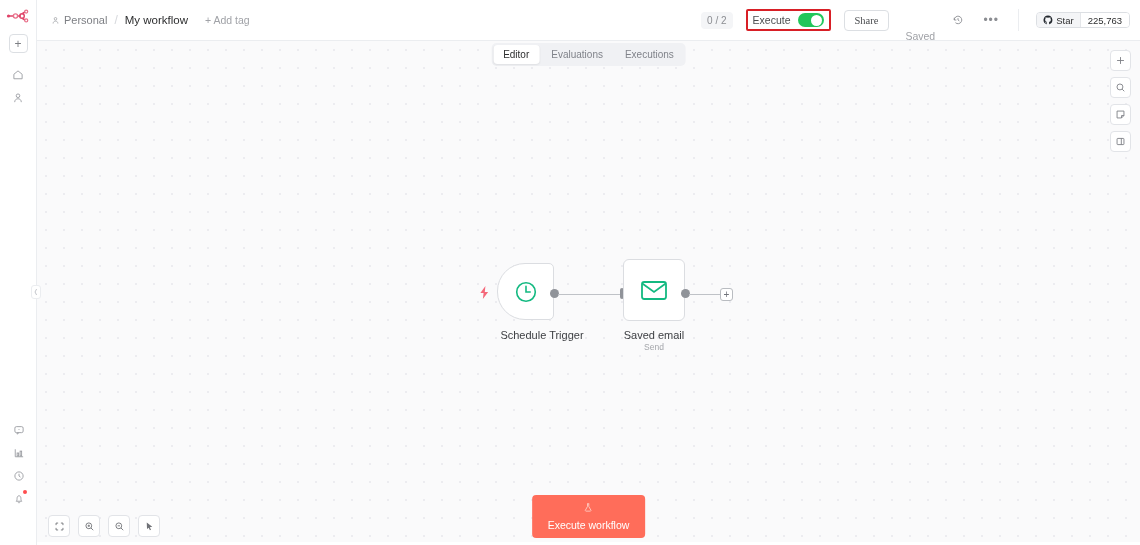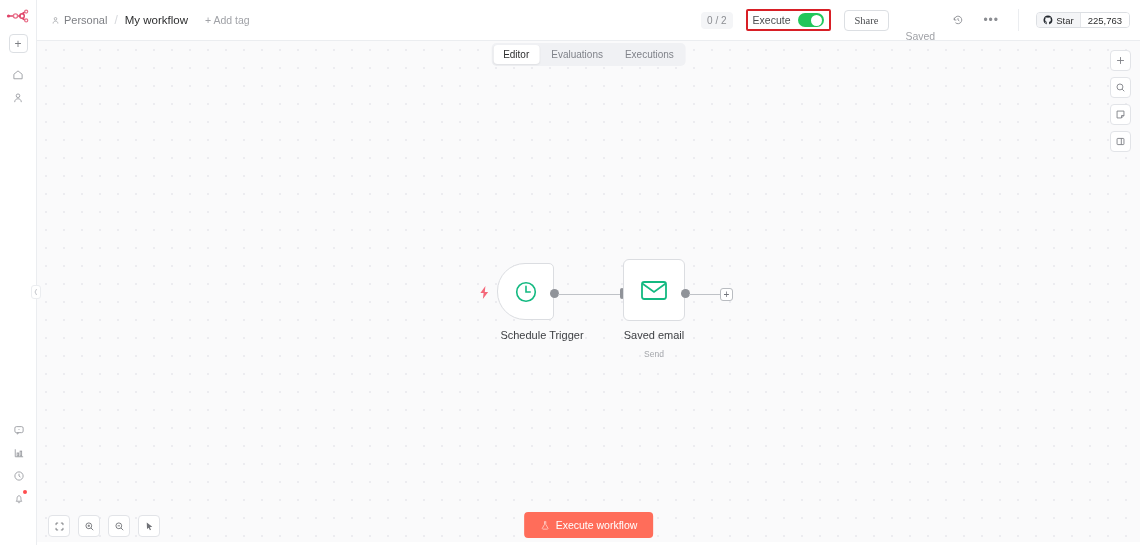--- a/index.html
+++ b/index.html
@@ -160,20 +160,21 @@
   .ltool {
     width: 22px; height: 22px; background: #fff; border: 1px solid #e2e4e8; border-radius: 4px;
     display: flex; align-items: center; justify-content: center; color: #6f7176;
   }
 
   .execute-btn {
     position: absolute; left: 50%; transform: translateX(-50%); bottom: 7px;
     background: #ff6d5a; color: #fff; border: none; border-radius: 4px;
     font-size: 10.5px; padding: 7px 16px; display: flex; align-items: center; gap: 6px;
     font-family: "Liberation Sans", sans-serif;
+    flex-direction: column;
   }
   .bottom-strip { position: absolute; left: 0; right: 0; bottom: 0; height: 3px; background: #fff; }
 </style>
 </head>
 <body>
 
 <div class="app">
 
   <div class="sidebar">
     <div class="logo">
@@ -328,21 +329,21 @@
         <svg width="28" height="24" viewBox="0 0 28 24" fill="none" stroke="#13b981" stroke-width="1.8">
           <rect x="2" y="4" width="24" height="17" rx="2.2"></rect>
           <path d="M3 6 L14 14 L25 6" stroke-linecap="round"></path>
         </svg>
       </div>
       <span class="port" style="left:644px; top:248px;"></span>
       <span class="wire" style="left:652px; top:253px; width:32px;"></span>
       <span class="plus-end" style="left:683px; top:247px;">+</span>
 
       <div class="node-label" style="left:537px; top:288px;">Saved email</div>
-      <div class="node-sub" style="left:537px; top:308px;">Send</div>
+      <div class="node-sub" style="left:537px; top:301px;">Send</div>
 
       <div class="canvas-tools-right">
         <div class="ctool">
           <svg width="11" height="11" viewBox="0 0 16 16" stroke="currentColor" stroke-width="1.3">
               <path d="M8 3 V13 M3 8 H13"></path>
             </svg>
         </div>
         <div class="ctool">
           <svg width="11" height="11" viewBox="0 0 16 16" fill="none" stroke="currentColor" stroke-width="1.3">
             <circle cx="7.2" cy="7.2" r="4.3"></circle>

